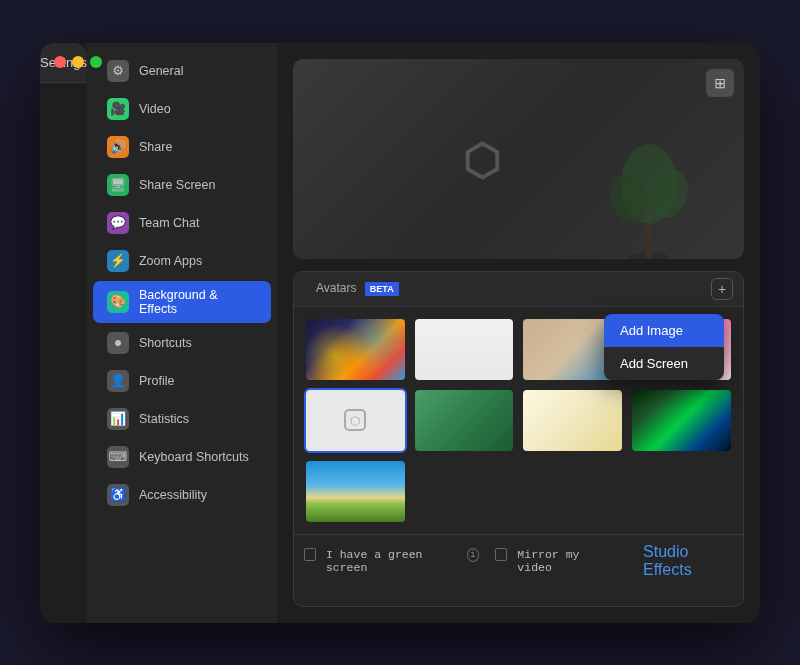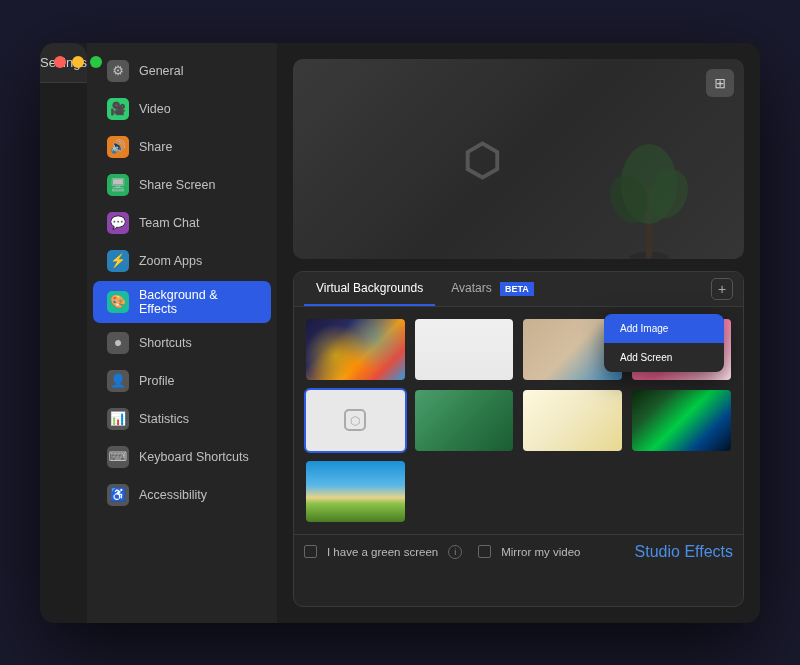--- a/index.html
+++ b/index.html
@@ -240,25 +240,26 @@
     .bg-beach { background: linear-gradient(180deg, #1a90d4 0%, #5ab8e8 40%, #e8d28a 60%, #8BC34A 70%, #4a7c20 100%); }
     .panel-footer {
       display: flex;
       align-items: center;
       padding: 8px 10px;
       gap: 16px;
       border-top: 1px solid #3a3a3a;
     }
     .checkbox-item {
       display: flex;
-      align-items: center;
+      align-items: flex-start;
       gap: 10px;
       font-size: 11.5px;
       color: #bbb;
       cursor: pointer;
+      font-family: Liberation Mono, monospace;
     }
     .checkbox-box {
       width: 13px;
       height: 13px;
       border: 1px solid #666;
       border-radius: 2px;
       background: transparent;
     }
     .info-icon {
       width: 14px;
@@ -284,21 +285,21 @@
       right: 8px;
       background: #2a2a2a;
       border-radius: 8px;
       box-shadow: 0 8px 24px rgba(0,0,0,0.5);
       overflow: hidden;
       z-index: 100;
       min-width: 120px;
     }
     .dropdown-item {
       padding: 9px 16px;
-      font-size: 10px;
+      font-size: 13px;
       cursor: pointer;
       color: #fff;
       white-space: nowrap;
     }
     .dropdown-item.highlighted {
       background: #2d5be3;
     }
     
     .plant-decoration {
       position: absolute;
@@ -393,21 +394,20 @@
           <ellipse cx="65" cy="65" rx="18" ry="25" fill="#2a6a2a" opacity="0.6" transform="rotate(20 65 65)"></ellipse>
         </svg>
 
         <div class="zoom-logo-preview" style="position:absolute;top:50%;left:42%;transform:translate(-50%,-50%);font-size:44px;color:rgba(255,255,255,0.2);">⬡</div>
         <div class="preview-btn">⊞</div>
       </div>
 
       <div class="backgrounds-panel">
 
         <div class="tabs-header">
-          <div class="tab-item active">Virtual Backgrounds</div>
           <div class="tab-item">
             <span>Avatars</span>
             <span class="beta-badge" style="margin-left:5px;">BETA</span>
           </div>
           <div class="tabs-spacer"></div>
           <div class="add-btn">
             <span>+</span>
 
             <div class="dropdown-popup">
               <div class="dropdown-item highlighted">Add Image</div>

